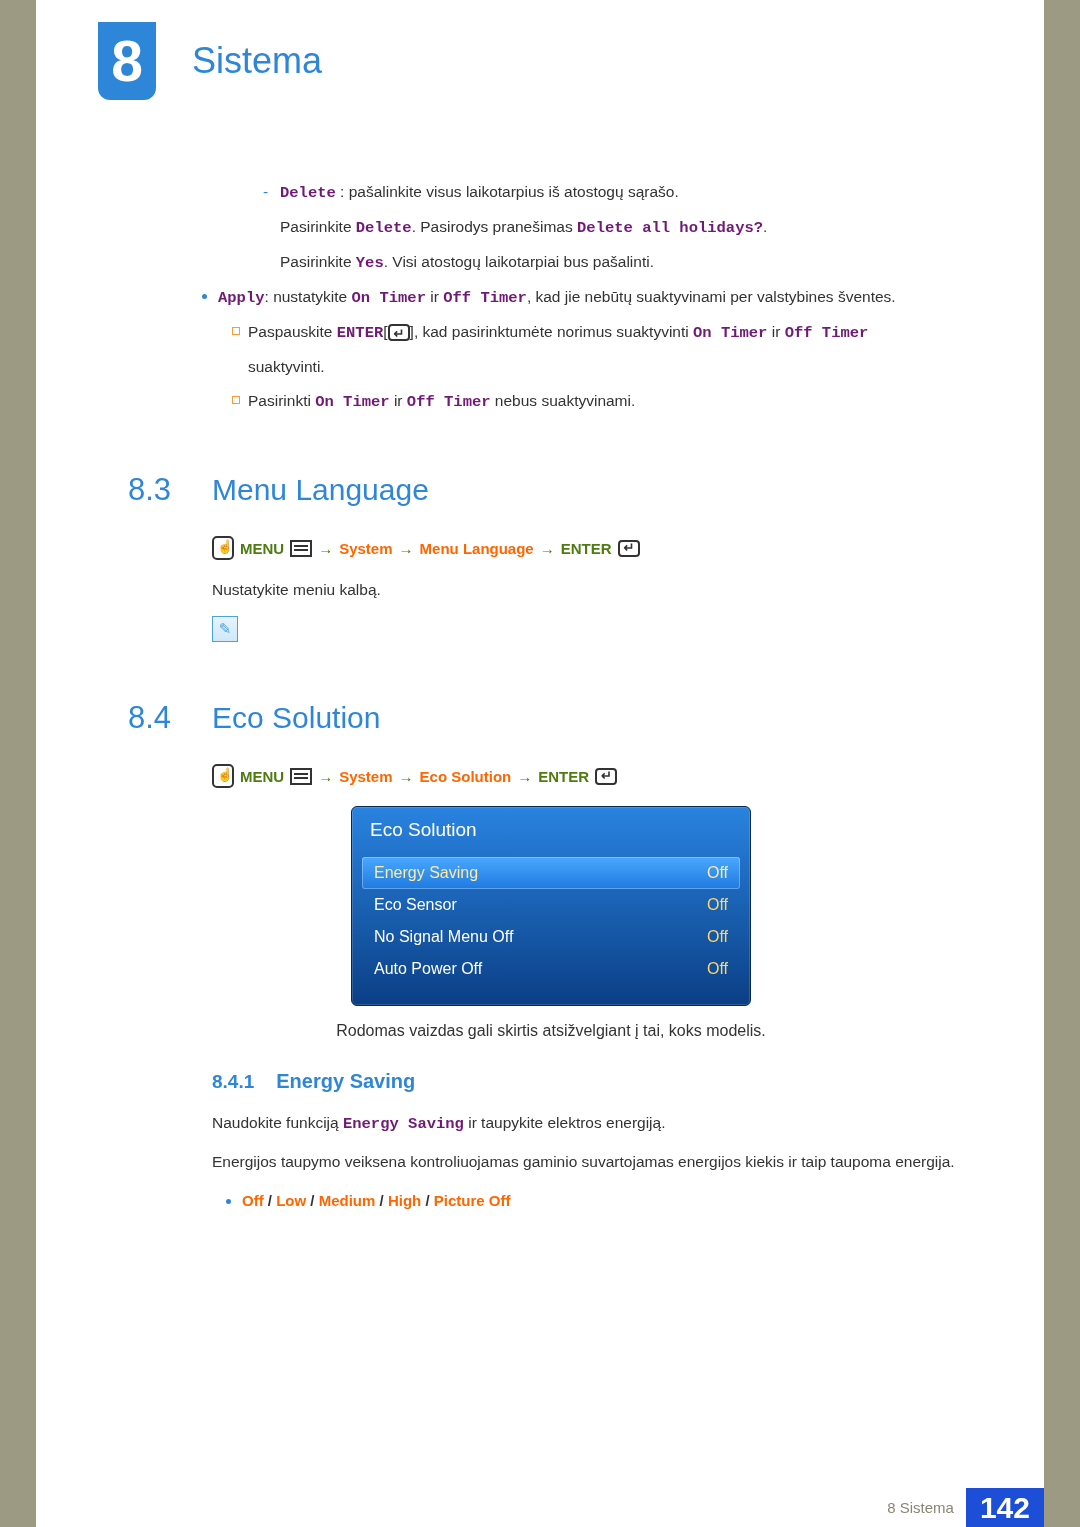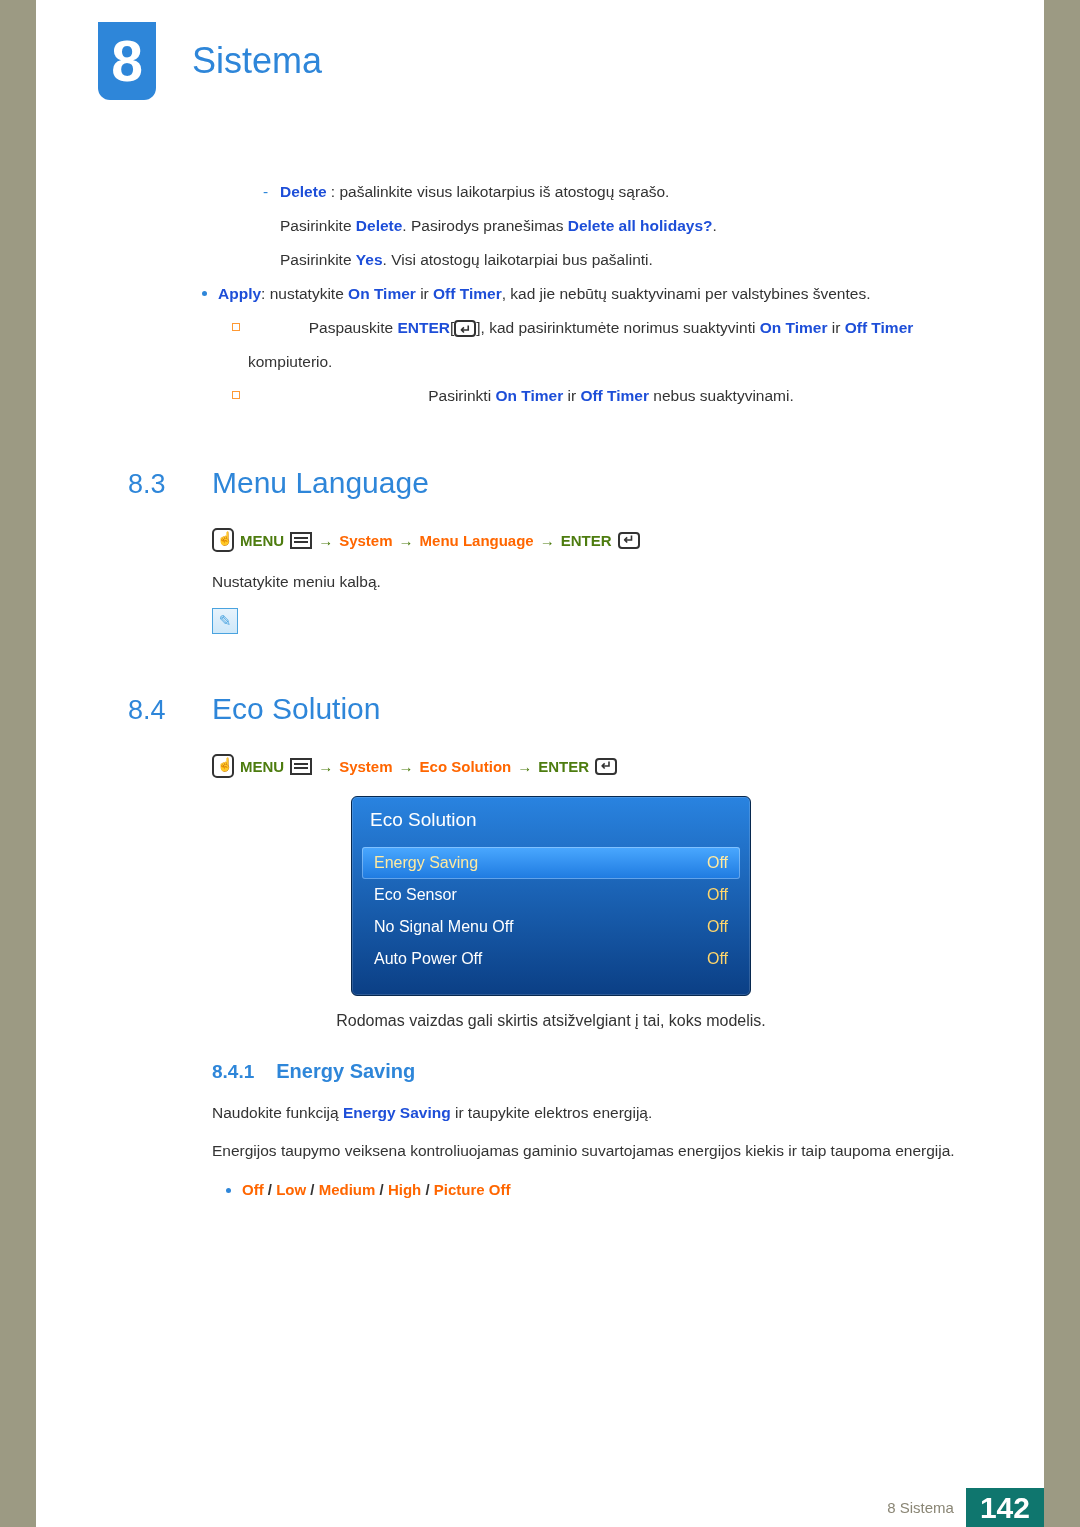--- a/index.html
+++ b/index.html
@@ -39,31 +39,31 @@
   }
   .chapter-title {
     color: #2e86d9;
     font-size: 36px;
     font-weight: normal;
   }
   .content {
     padding: 80px 70px 0 92px;
   }
   .line { margin-bottom: 10px; font-size: 15.5px; line-height: 1.55; }
-  .orange { color: #1d4ed8; font-weight: bold; }
+  .orange { color: #701a75; font-weight: bold; font-family: Liberation Mono, monospace; }
   .indent-dash { padding-left: 152px; position: relative; }
   .indent-dash::before { content: '-'; position: absolute; left: 135px; color: #2e86d9; }
   .indent-dash-cont { padding-left: 152px; }
   .indent-dot { padding-left: 90px; position: relative; }
   .indent-dot::before { content: ''; position: absolute; left: 74px; top: 9px; width: 5px; height: 5px; background: #2e86d9; border-radius: 50%; }
-  .indent-sq { padding-left: 120px; position: relative; text-align: center; }
+  .indent-sq { padding-left: 120px; position: relative; }
   .indent-sq::before { content: ''; position: absolute; left: 104px; top: 7px; width: 6px; height: 6px; border: 1px solid #ff9933; }
   .indent-sq-cont { padding-left: 120px; }
   .section-row { display: flex; align-items: baseline; margin-top: 58px; margin-bottom: 28px; }
-  .section-num { color: #2e86d9; font-size: 27px; width: 84px; }
+  .section-num { color: #2e86d9; font-size: 31px; width: 84px; }
   .section-title { color: #2e86d9; font-size: 30px; }
   .nav-path { padding-left: 84px; margin-bottom: 18px; font-size: 15px; display: flex; align-items: center; gap: 6px; flex-wrap: wrap; }
   .nav-path .b { font-weight: bold; color: #4d7c0f; }
   .nav-path .o { font-weight: bold; color: #ff6600; }
   .hand-icon {
     display: inline-block; width: 22px; height: 24px; border: 2px solid #333; border-radius: 5px;
     position: relative; vertical-align: middle;
   }
   .hand-icon::before { content: '☝'; position: absolute; font-size: 13px; top: 1px; left: 3px; }
   .menu-icon {
@@ -94,21 +94,21 @@
   .osd-row.active .val { color: #ffeaa0; }
   .caption { text-align: center; font-size: 16px; margin-bottom: 30px; padding: 0 60px; }
   .subsection { display: flex; align-items: baseline; gap: 22px; margin-bottom: 18px; padding-left: 84px; }
   .sub-num { color: #2e86d9; font-size: 19px; font-weight: bold; }
   .sub-title { color: #2e86d9; font-size: 20px; font-weight: bold; }
   .opt-line { padding-left: 114px; position: relative; font-size: 15px; font-weight: bold; margin-top: 18px; }
   .opt-line::before { content: ''; position: absolute; left: 98px; top: 7px; width: 5px; height: 5px; background: #2e86d9; border-radius: 50%; }
   .opt-line .o { color: #ff6600; }
   .footer { position: absolute; right: 0; bottom: 0; display: flex; align-items: stretch; }
   .footer-text { font-size: 15px; color: #8a8675; padding: 11px 12px; }
-  .footer-page { background: #0f766e; color: #fff; font-size: 30px; font-weight: bold; padding: 3px 14px 0; }
+  .footer-page { background: #1d4ed8; color: #fff; font-size: 30px; font-weight: bold; padding: 3px 14px 0; }
 </style>
 </head>
 <body>
 
 <div class="page">
 
   <div class="chapter-header">
     <div class="chapter-badge">8</div>
     <div class="chapter-title">Sistema</div>
   </div>
@@ -125,21 +125,21 @@
       <span>Pasirinkite </span><span class="orange">Yes</span><span>. Visi atostogų laikotarpiai bus pašalinti.</span>
     </div>
 
     <div class="line indent-dot">
       <span class="orange">Apply</span><span>: nustatykite </span><span class="orange">On Timer</span><span> ir </span><span class="orange">Off Timer</span><span>, kad jie nebūtų suaktyvinami per valstybines šventes.</span>
     </div>
 
     <div class="line indent-sq">
       <span>Paspauskite </span><span class="orange">ENTER</span><span>[</span><span class="enter-icon"></span><span>], kad pasirinktumėte norimus suaktyvinti </span><span class="orange">On Timer</span><span> ir </span><span class="orange">Off Timer</span>
     </div>
-    <div class="line indent-sq-cont"><span> kompiuterio.</span></div>
+    <div class="line indent-sq-cont"><span> suaktyvinti.</span></div>
 
     <div class="line indent-sq">
       <span>Pasirinkti </span><span class="orange">On Timer</span><span> ir </span><span class="orange">Off Timer</span><span> nebus suaktyvinami.</span>
     </div>
 
     <div class="section-row">
       <div class="section-num">8.3</div>
       <div class="section-title">Menu Language</div>
     </div>
     <div class="nav-path">

